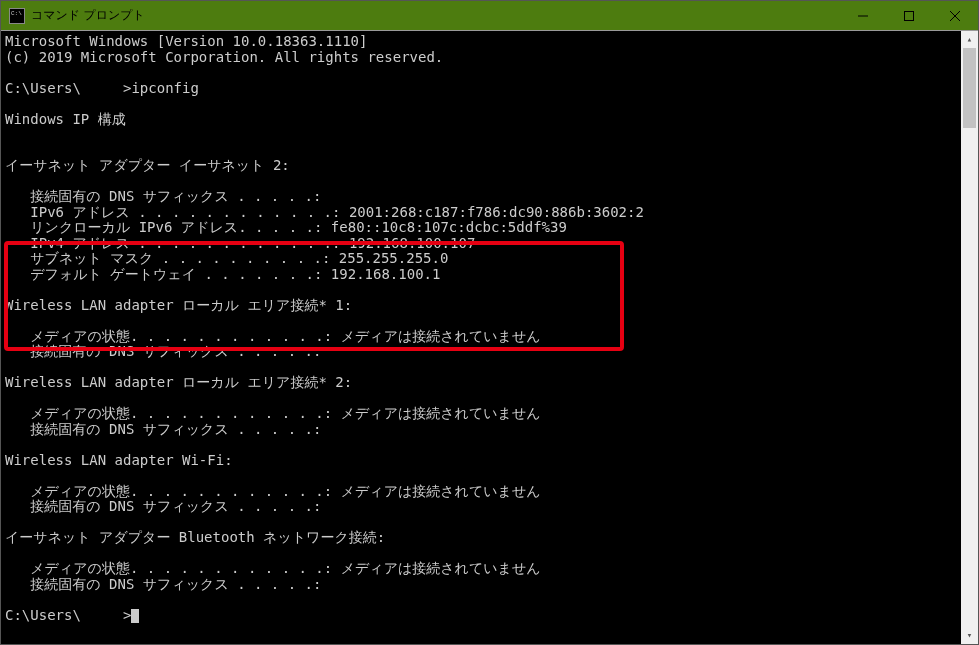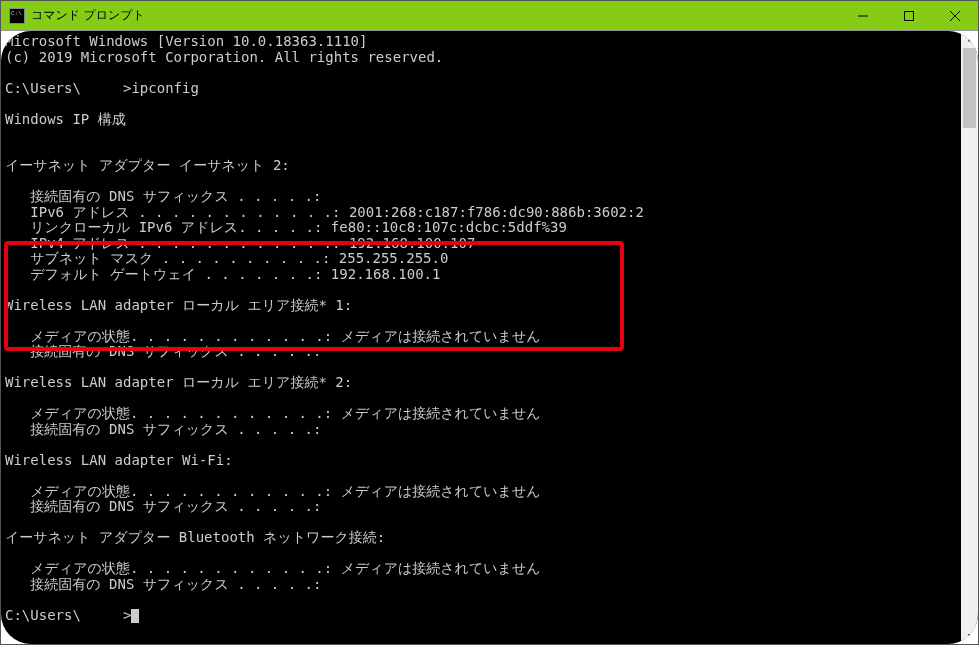--- a/index.html
+++ b/index.html
@@ -10,21 +10,21 @@
   overflow:hidden;
 }
 .window {
   width:979px; height:645px;
   background:#fff;
   display:flex; flex-direction:column;
   border:1px solid #555;
 }
 .titlebar {
   height:30px;
-  background:#84cc16;
+  background:#4d7c0f;
   display:flex; align-items:center;
   border-bottom:1px solid #999;
   user-select:none;
 }
 .titlebar-icon {
   width:16px; height:16px;
   margin:0 6px 0 8px;
   background:#000;
   border:1px solid #888;
   position:relative;
@@ -48,21 +48,20 @@
   display:flex; align-items:center; justify-content:center;
   font-family:sans-serif;
 }
 .win-btn svg { width:10px; height:10px; stroke:#000; stroke-width:1; fill:none; }
 
 .term-wrap {
   flex:1;
   background:#000;
   position:relative;
   overflow:hidden;
-  border-radius:30px;
 }
 .scrollbar {
   position:absolute;
   right:0; top:0;
   width:17px; height:100%;
   background:#f0f0f0;
 }
 .scrollbar-arrow {
   width:17px; height:17px;
   background:#f0f0f0;

